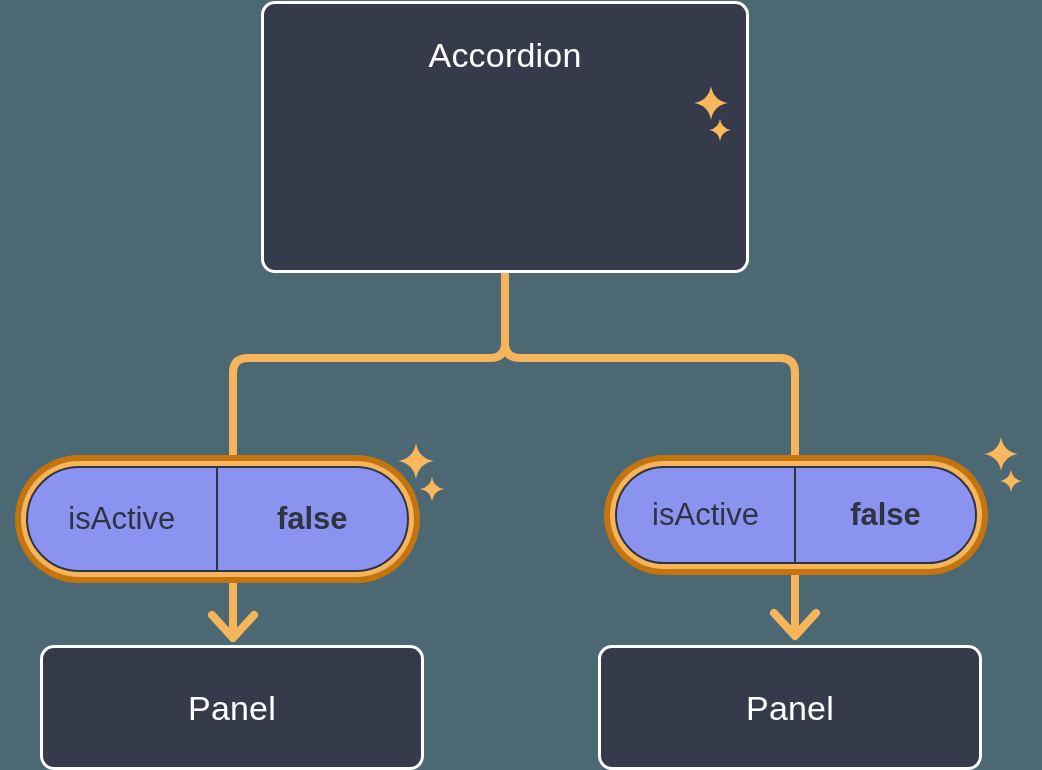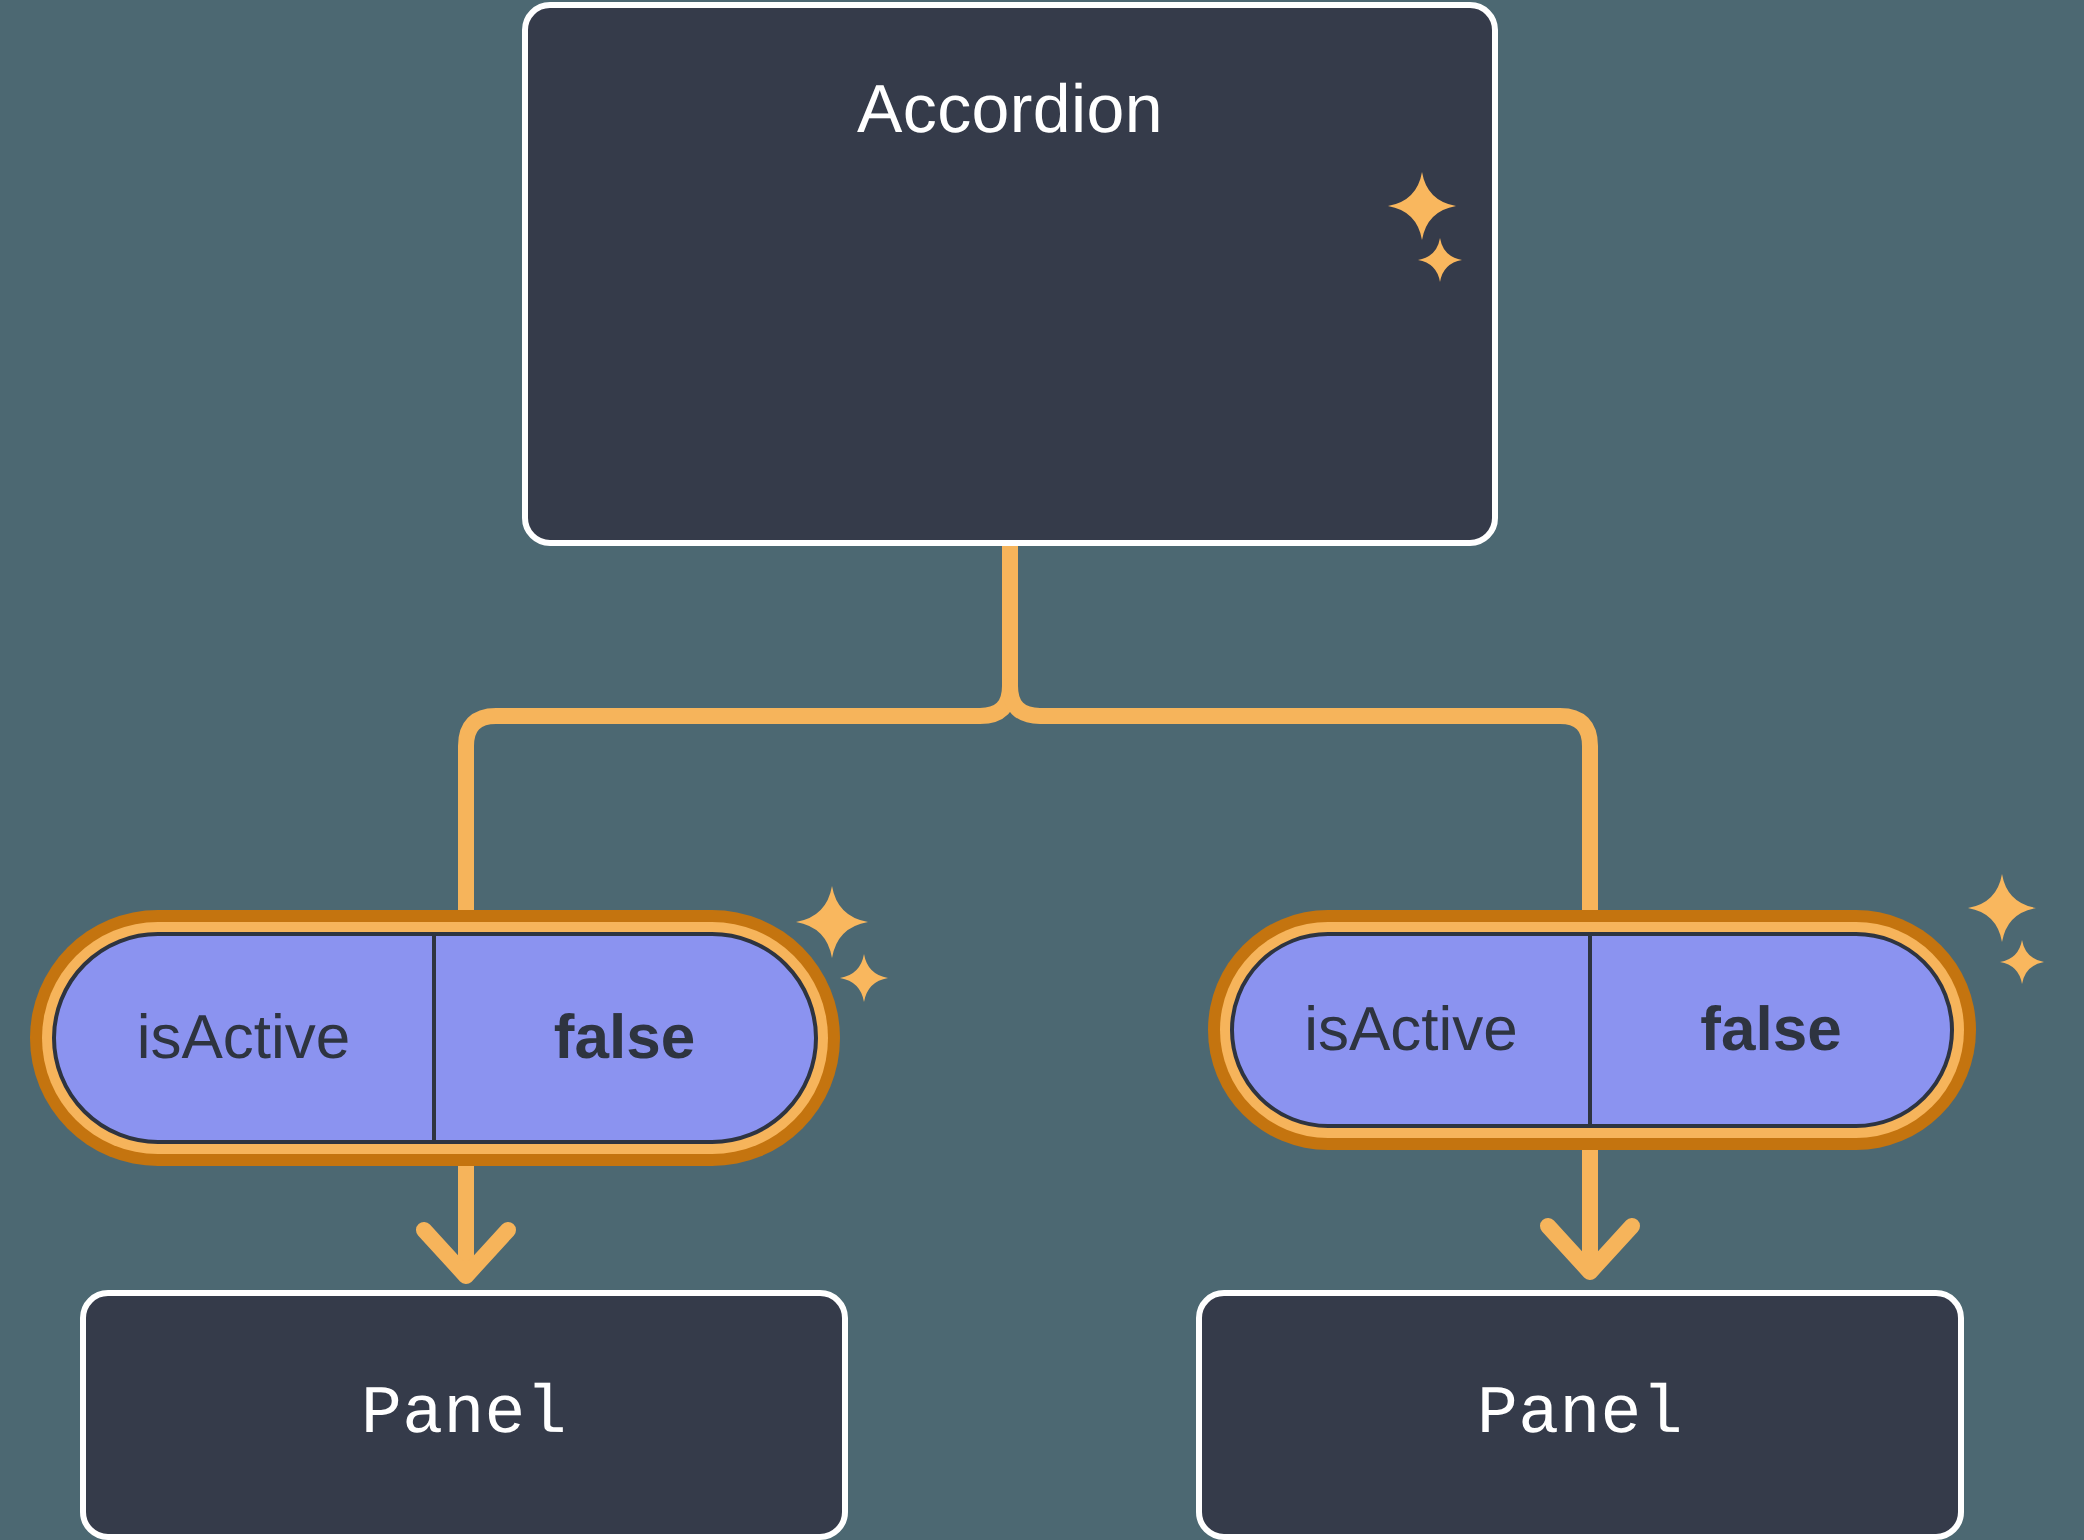--- a/index.html
+++ b/index.html
@@ -62,21 +62,20 @@
     top: 645px;
     width: 384px;
     height: 125px;
     border-bottom-left-radius: 14px;
     border-bottom-right-radius: 14px;
   }
   #card-panel-left  { left: 40px; }
   #card-panel-right { left: 598px; }
   .card-panel .card-title {
     margin-top: 41px;
-    font-family: Liberation Mono, monospace;
   }
 
   
   .pill-outer {
     position: absolute;
     background: #C4740F;           
     border-radius: 999px;
     padding: 6px;
     box-sizing: border-box;
   }

